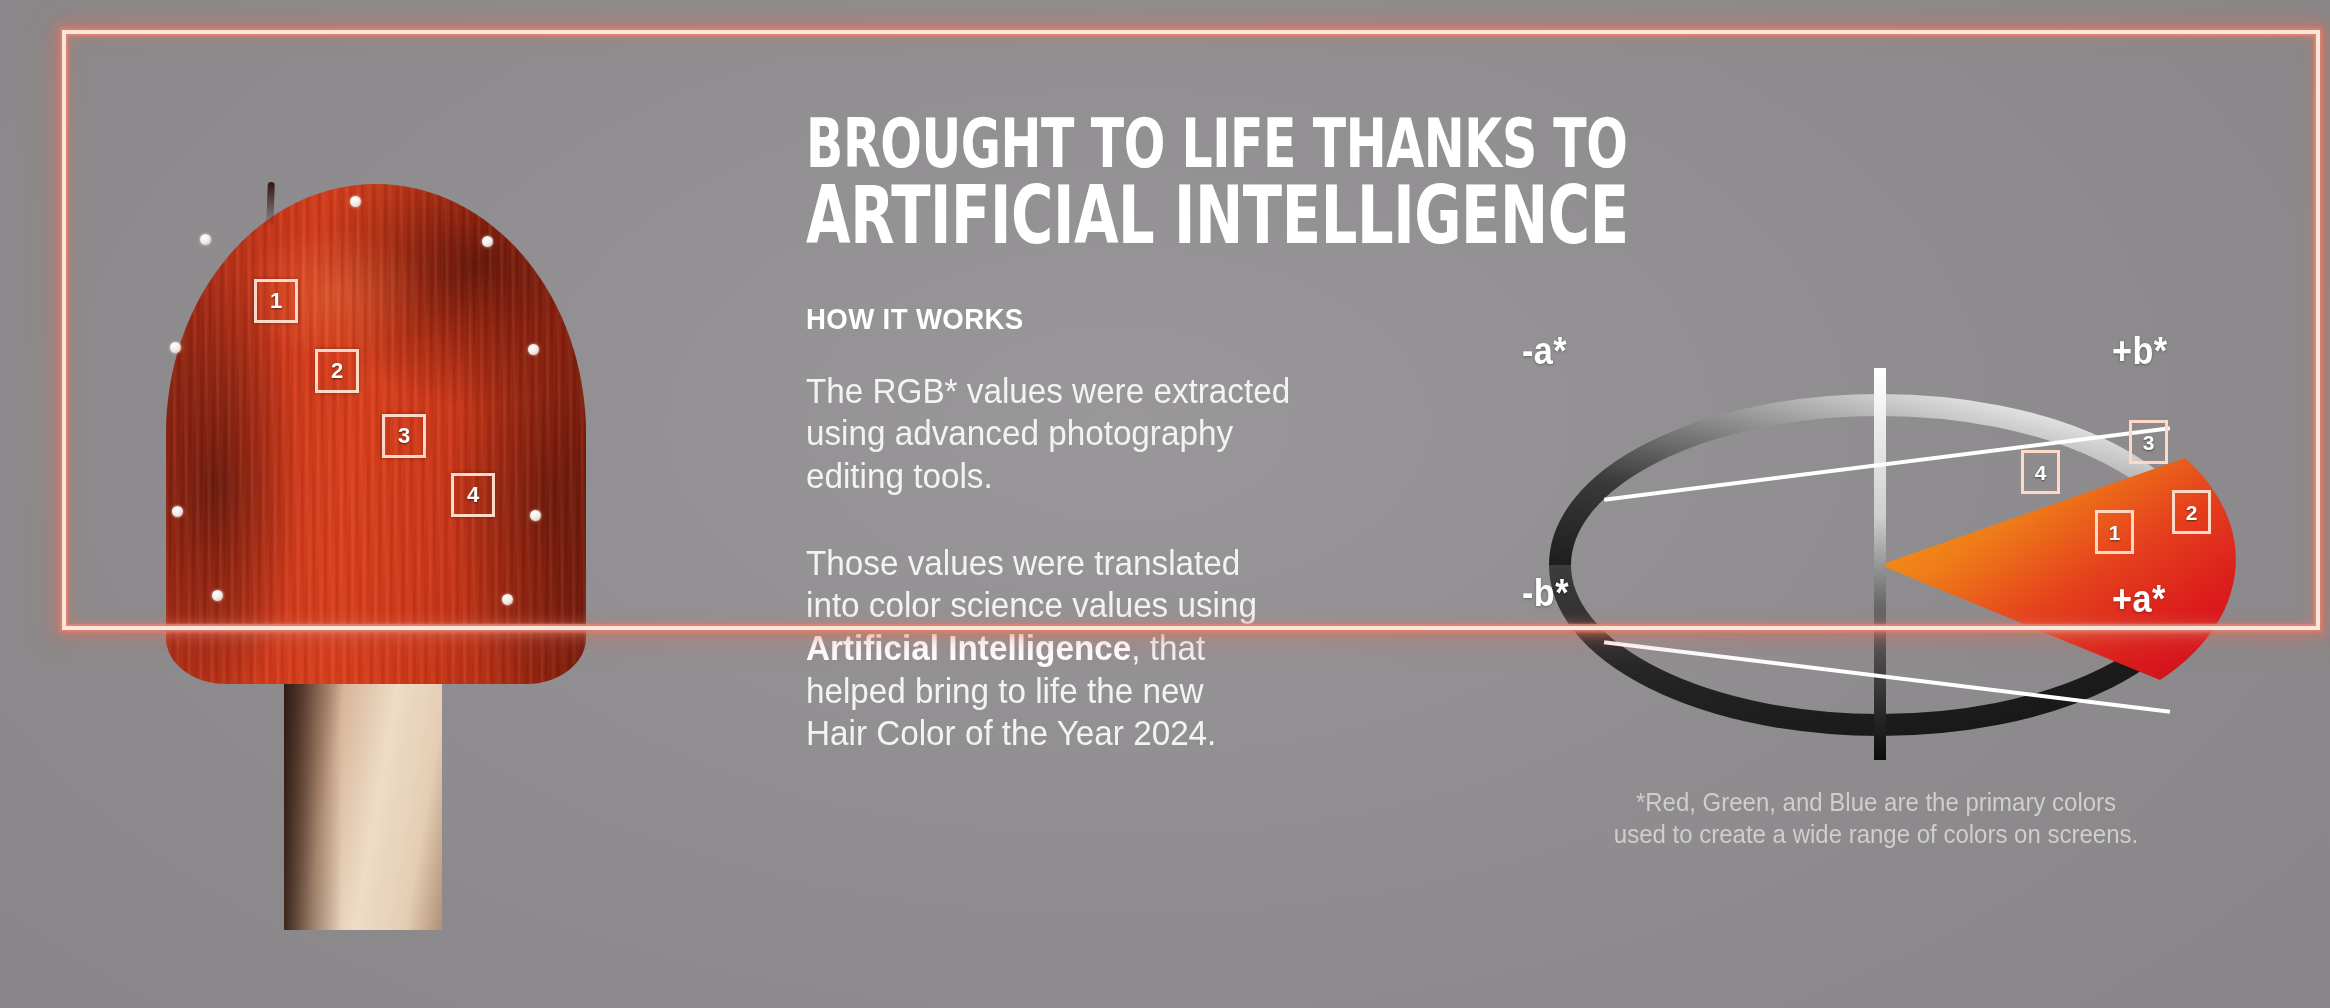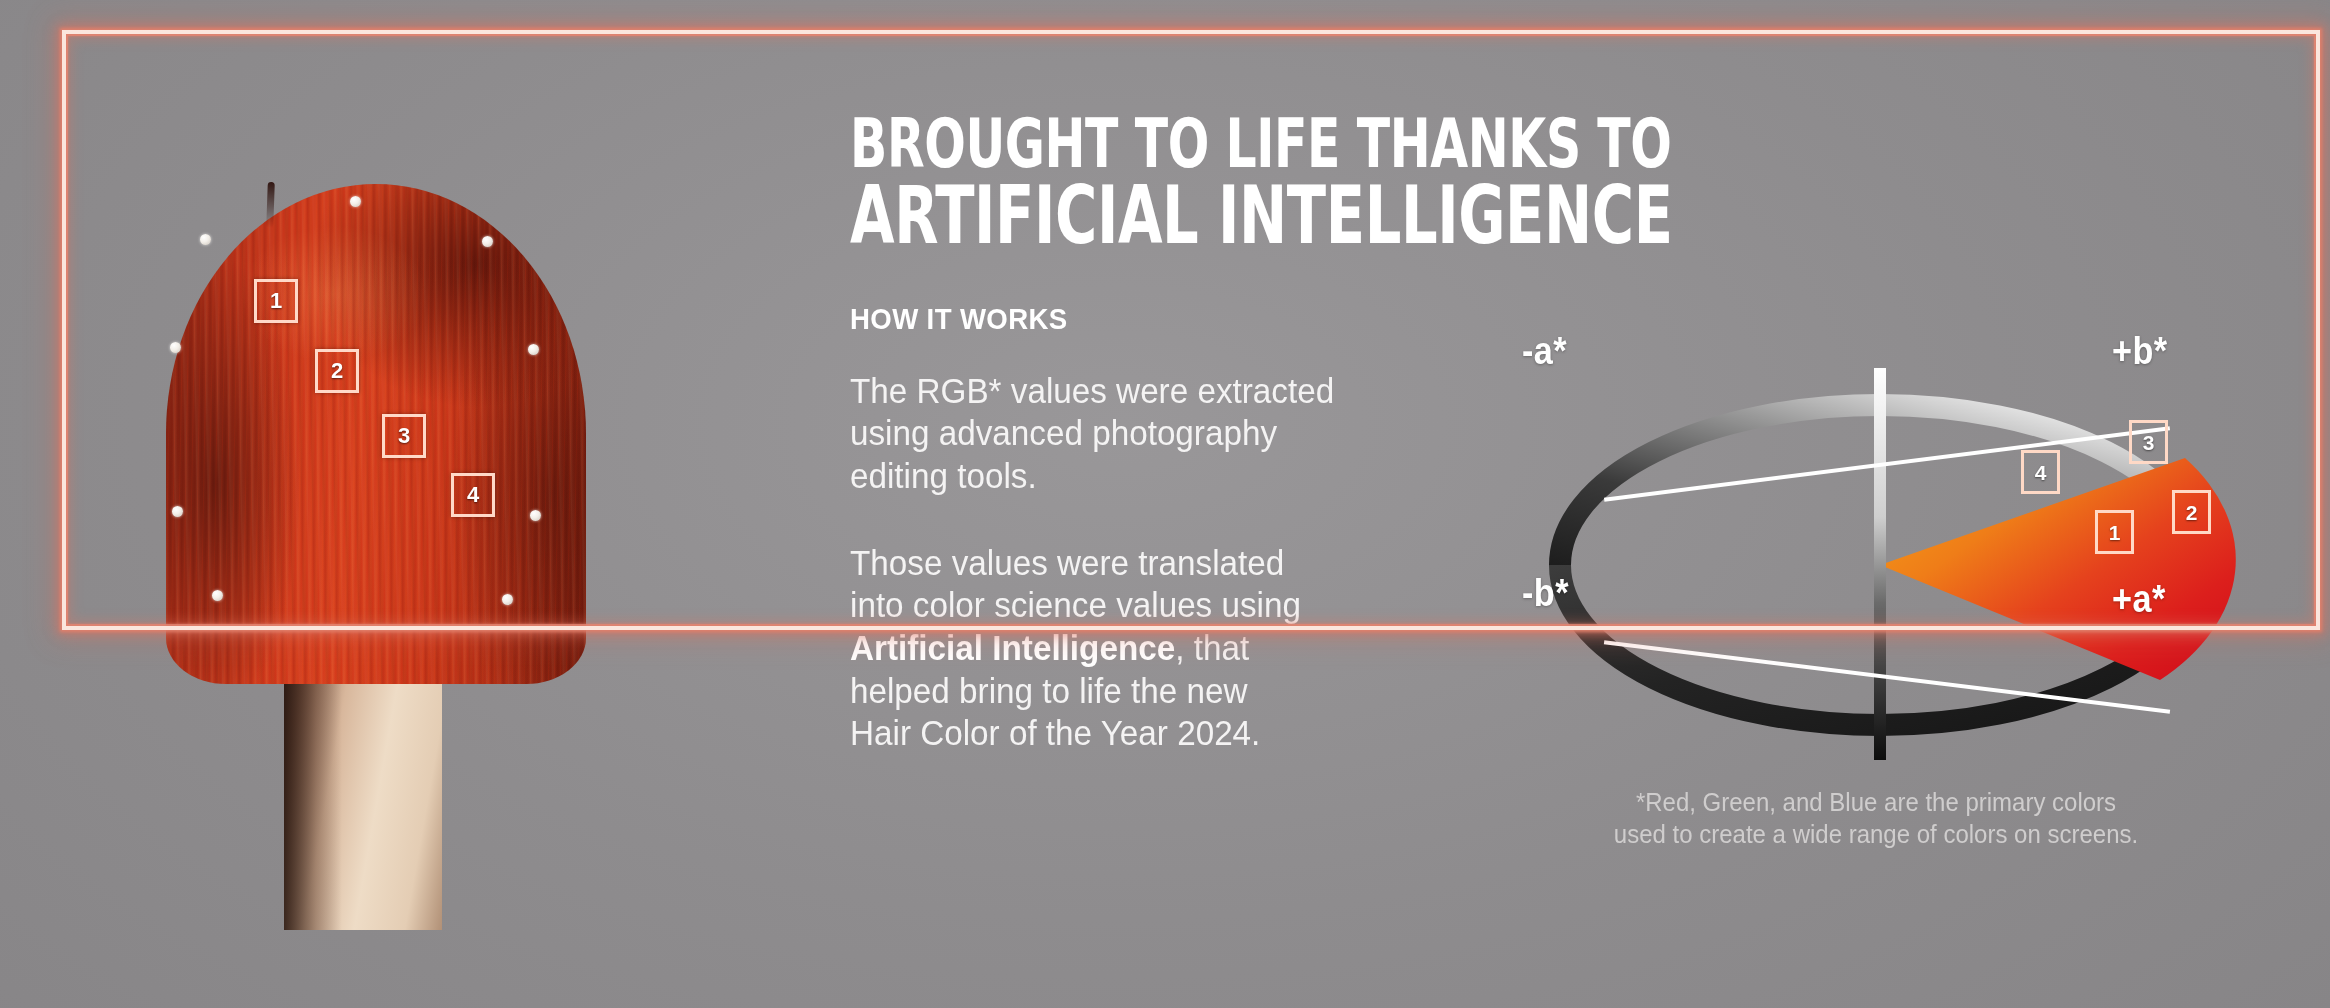--- a/index.html
+++ b/index.html
@@ -129,21 +129,21 @@
   
   .dot {
     position:absolute;
     width:11px; height:11px;
     border-radius:50%;
     background:radial-gradient(circle at 35% 30%, #ffffff 0%, #f3efe9 45%, #cbc3ba 100%);
     box-shadow:0 0 3px rgba(255,255,255,.7);
   }
 
   
-  .copy { position:absolute; left:806px; top:112px; width:640px; z-index:20;margin-left:44px; }
+  .copy { position:absolute; left:806px; top:112px; width:640px; z-index:20; }
 
   .headline {
     color:#fff;
     font-family:"Liberation Sans Narrow","DejaVu Sans Condensed","Liberation Sans", sans-serif;
     font-weight:700;
     font-size:68px;
     line-height:0.93;
     letter-spacing:-0.5px;
     transform:scaleX(0.80);
     transform-origin:left top;

